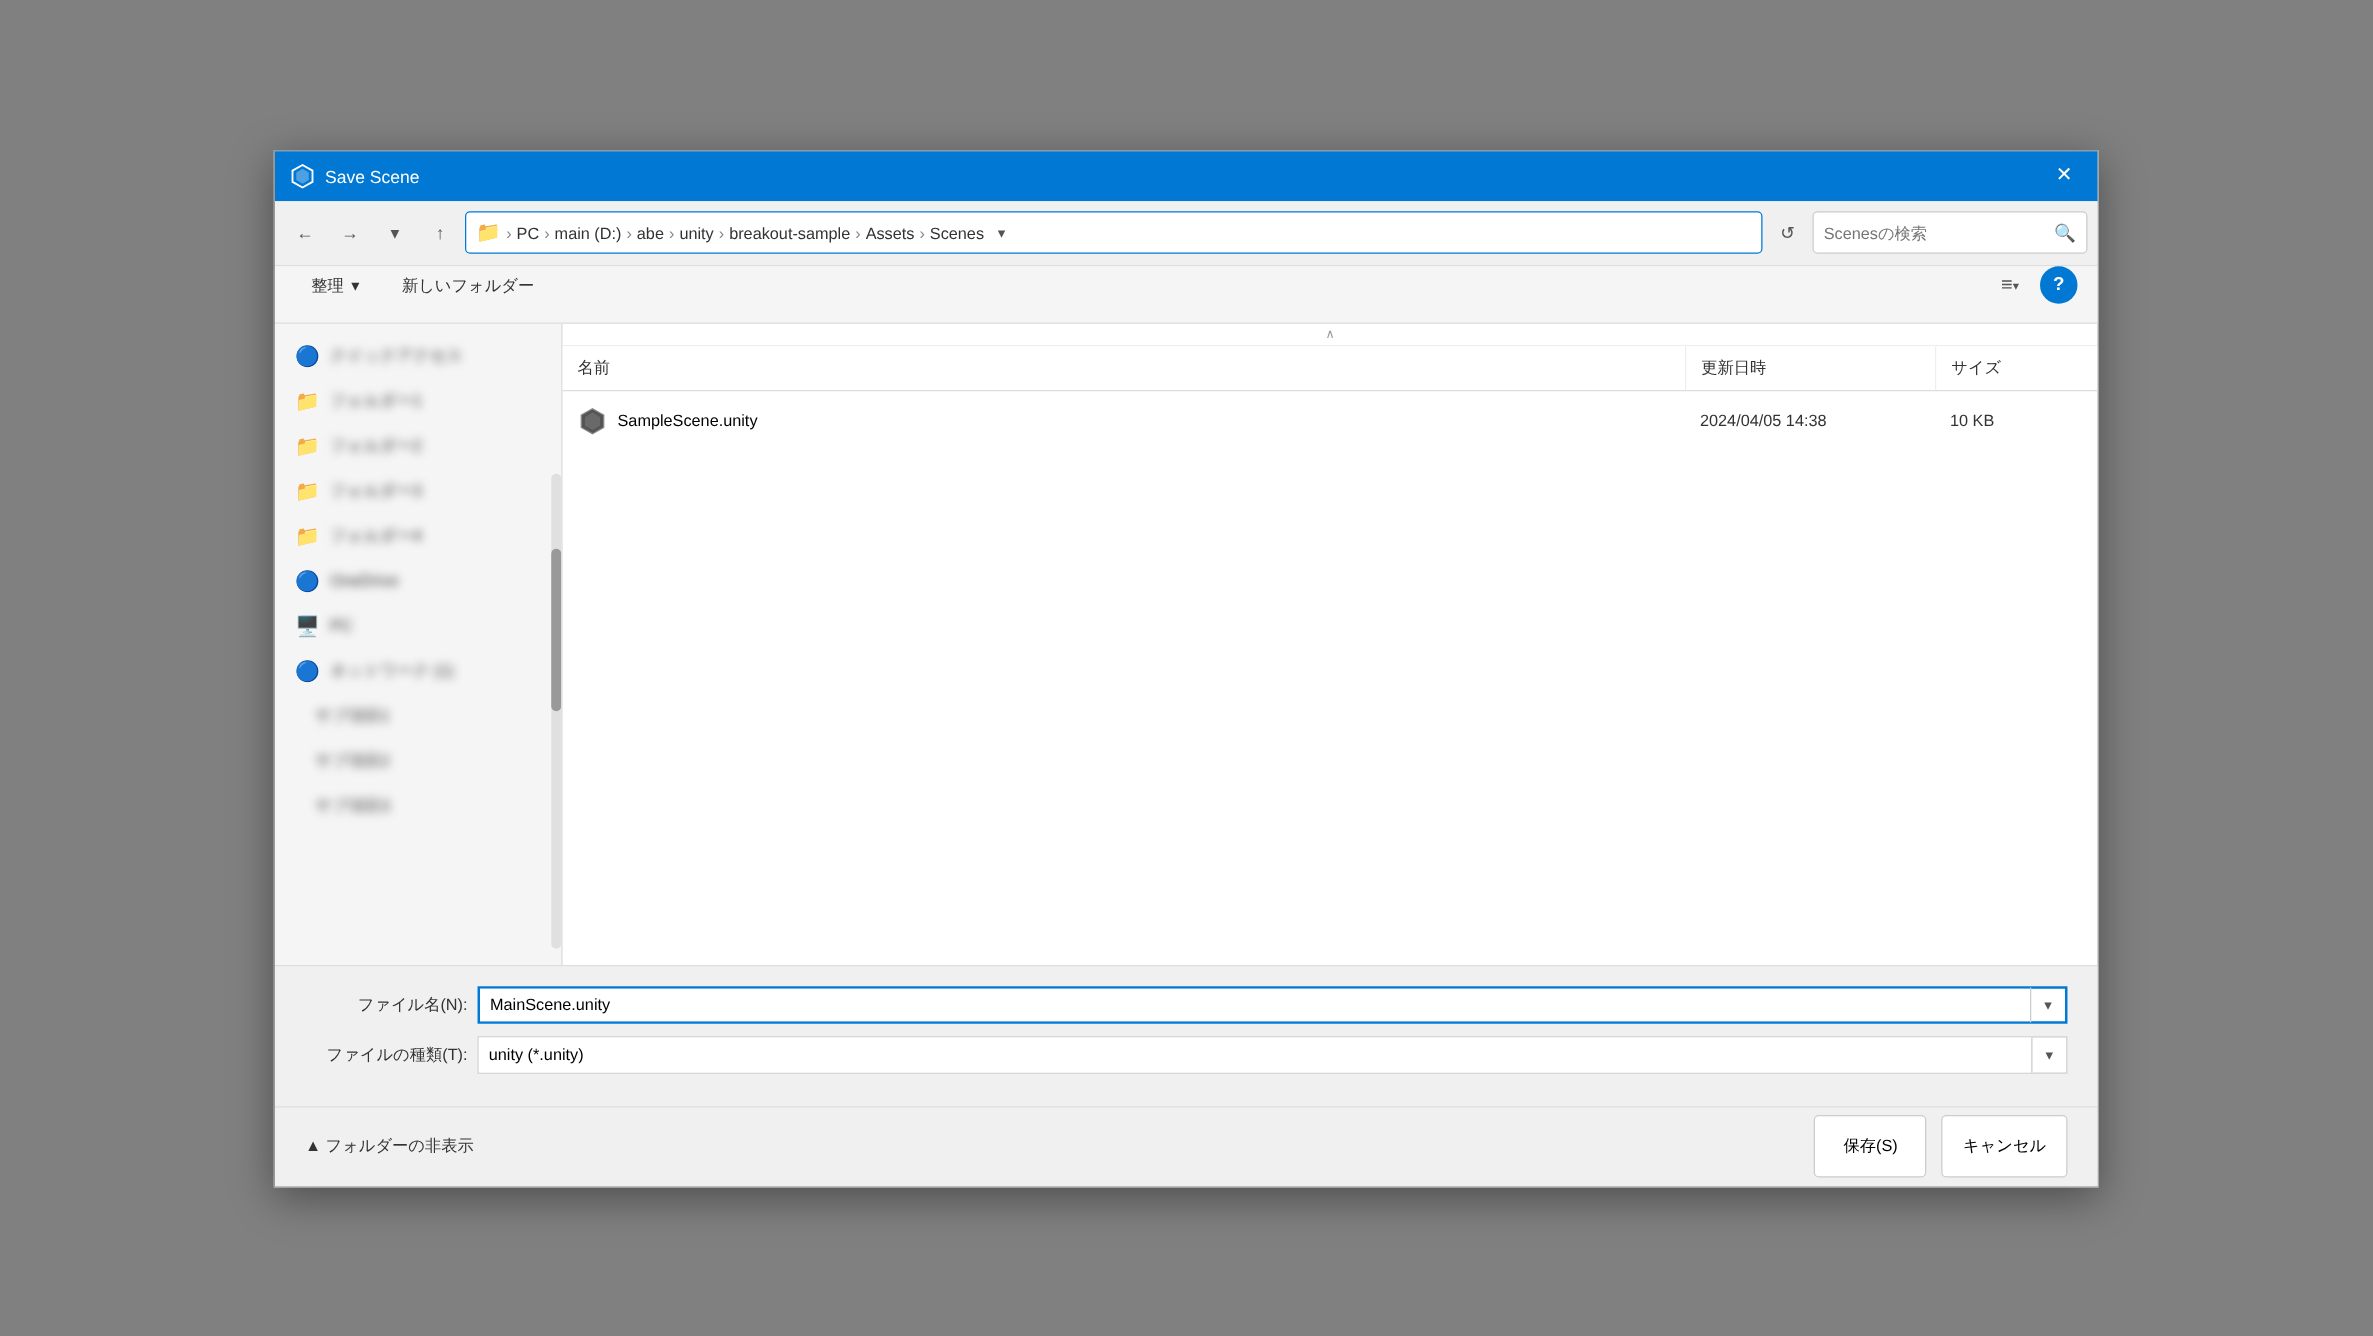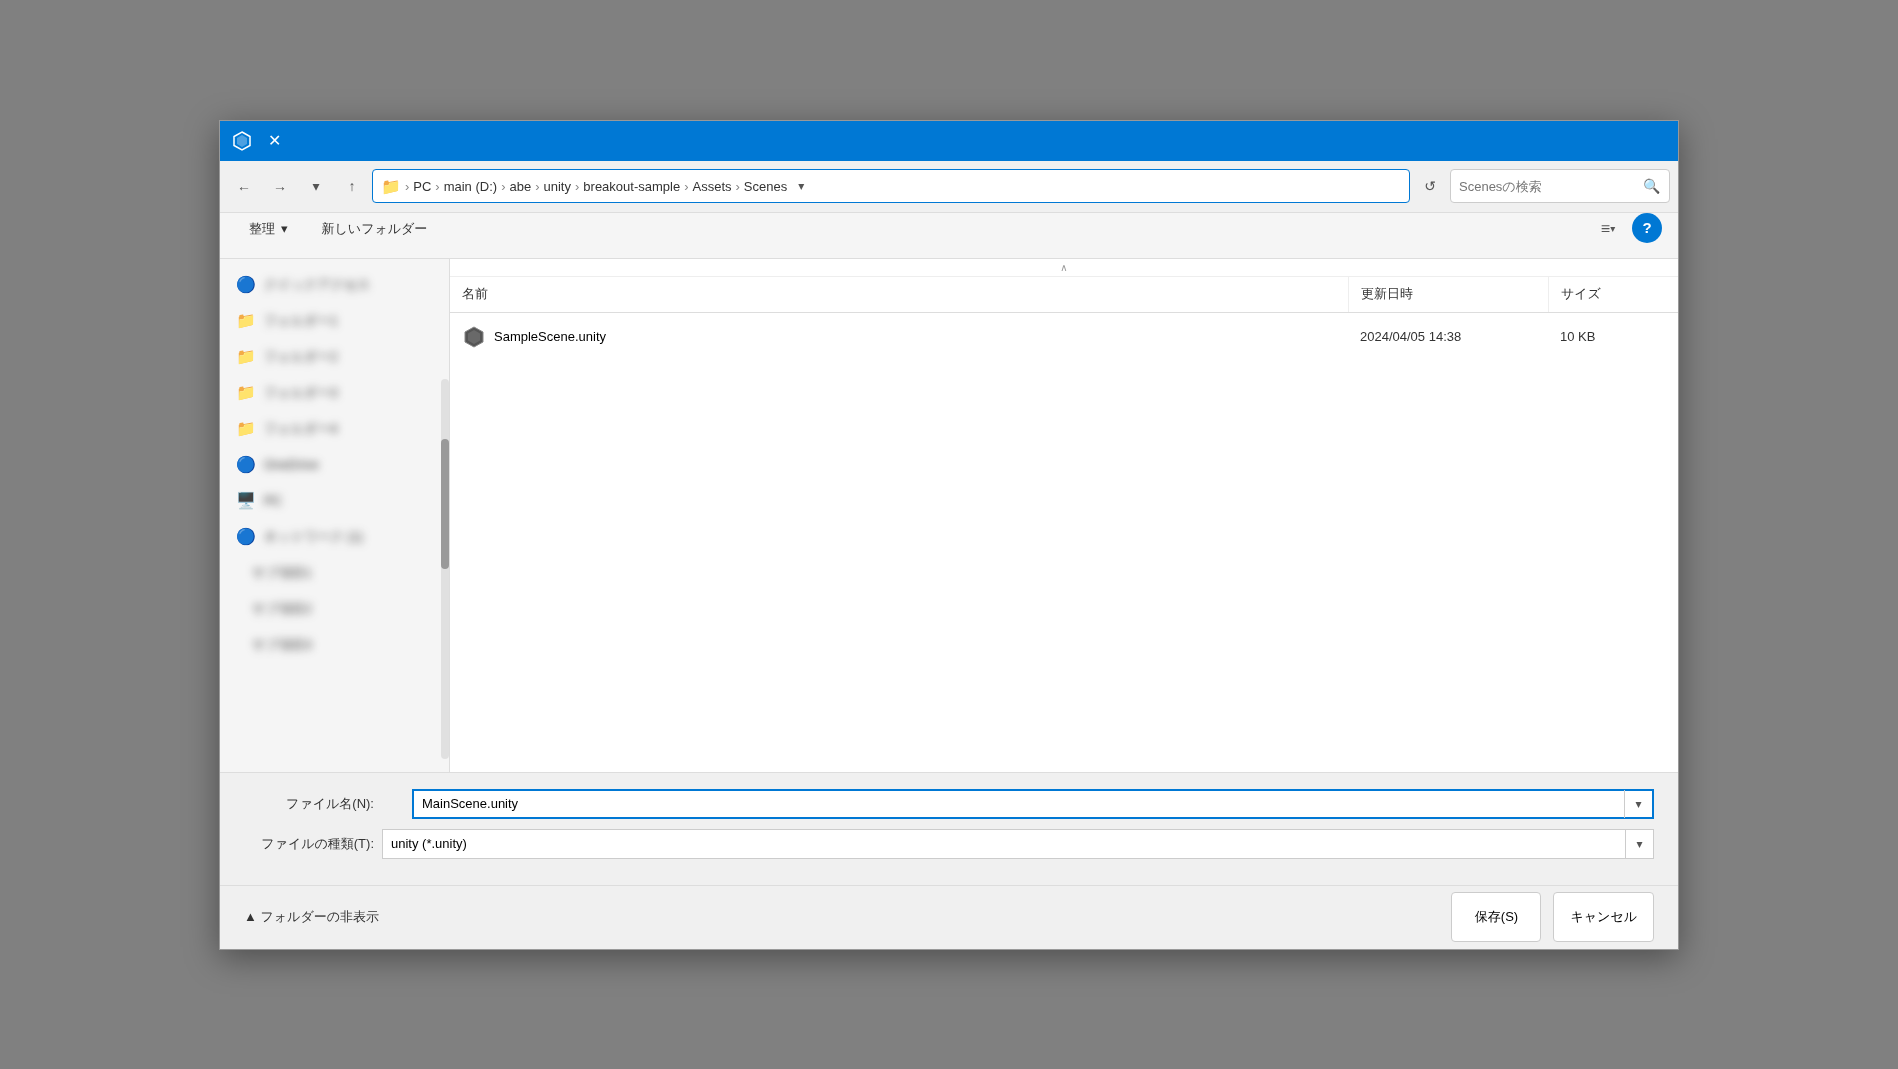--- a/index.html
+++ b/index.html
@@ -300,21 +300,20 @@
       color: #333;
       flex-shrink: 0;
     }
     .field-input-wrap {
       flex: 1;
       display: flex;
       align-items: center;
       background: white;
       border: 2px solid #0078d4;
       height: 30px;
-      margin-left: 30px;
     }
     .field-input {
       flex: 1;
       border: none;
       outline: none;
       font-size: 13px;
       padding: 0 8px;
       height: 100%;
     }
     .field-dropdown-btn {
@@ -374,20 +373,21 @@
 
 <div class="dialog">
 
   <div class="title-bar">
     <div class="title-bar-icon">
       <svg width="20" height="20" viewBox="0 0 20 20">
         <polygon points="10,1 18,5.5 18,14.5 10,19 2,14.5 2,5.5" fill="none" stroke="white" stroke-width="1.5"></polygon>
         <polygon points="10,4 15,7 15,13 10,16 5,13 5,7" fill="white" opacity="0.3"></polygon>
       </svg>
     </div>
+    <span class="title-bar-title">Save Scene</span>
     <button class="title-bar-close">✕</button>
   </div>
 
   <div class="address-bar-row">
     <button class="nav-btn">←</button>
     <button class="nav-btn">→</button>
     <button class="nav-btn">▾</button>
     <button class="nav-btn">↑</button>
 
     <div class="breadcrumb-bar">

